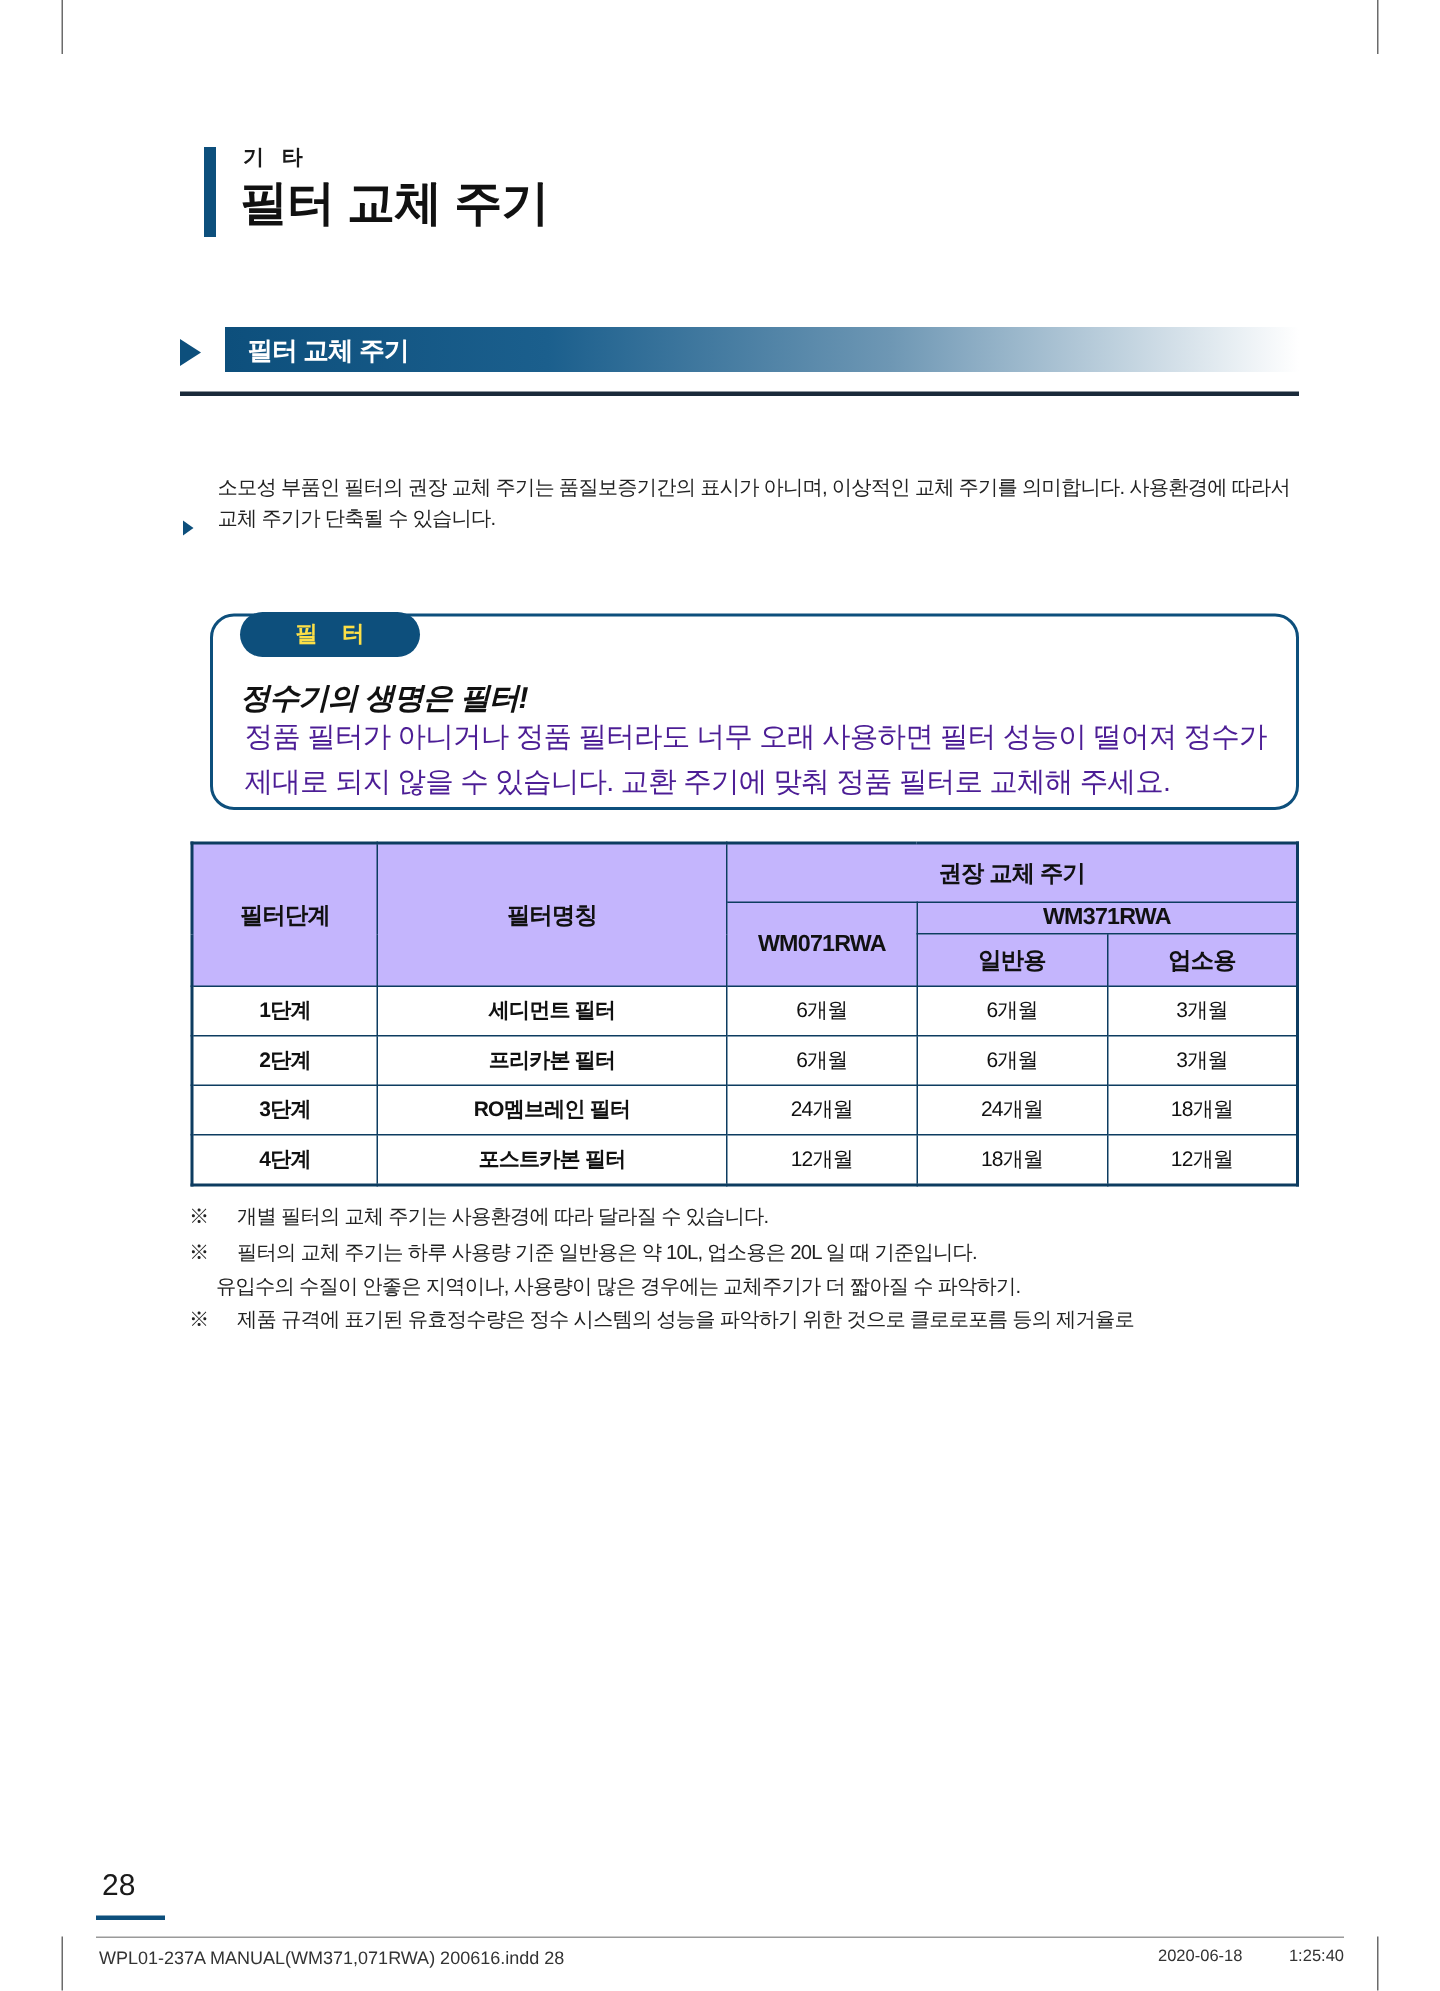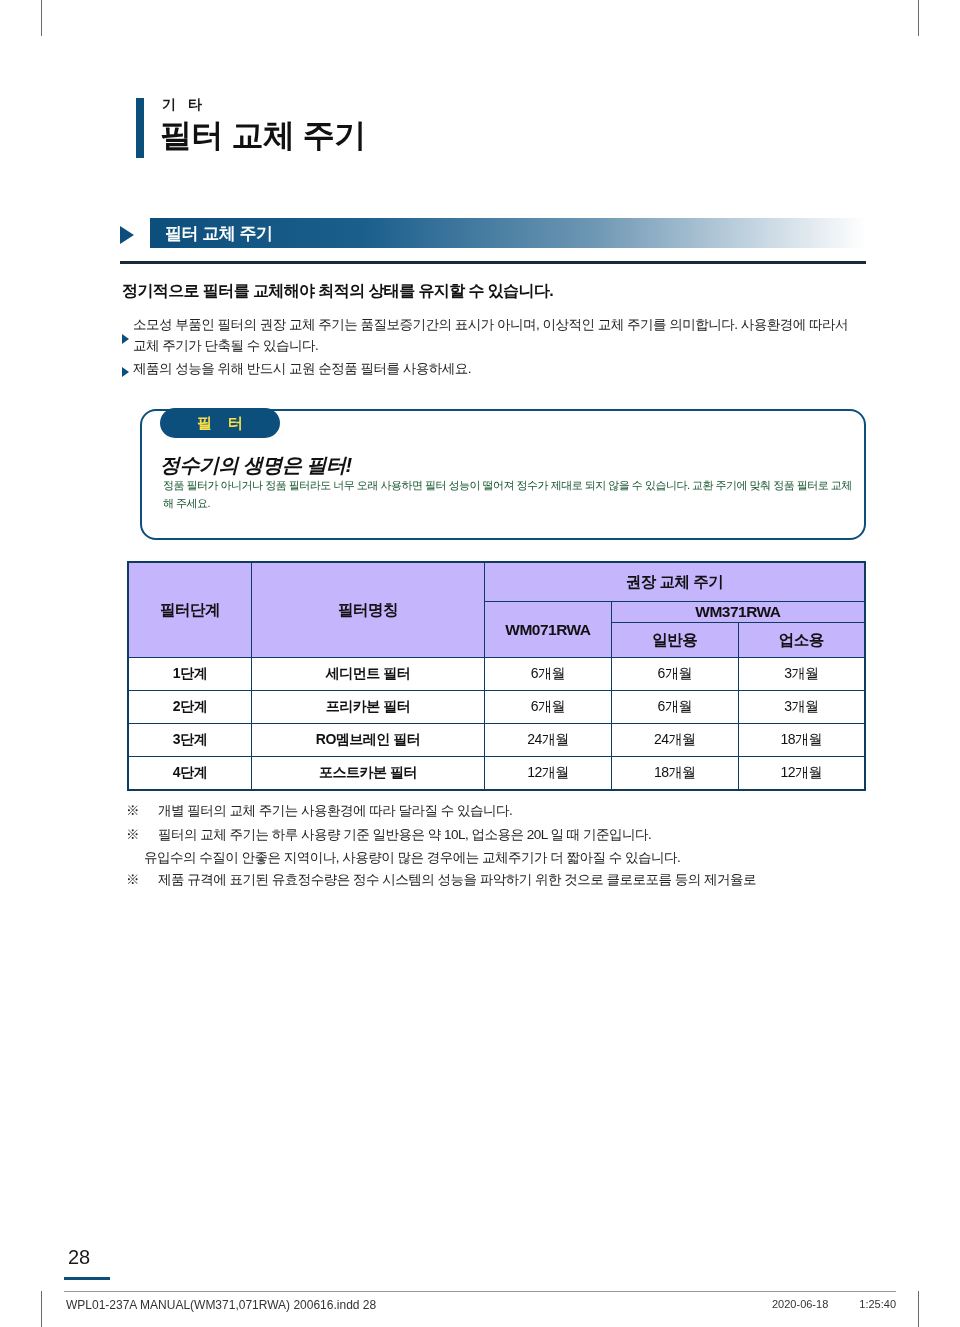--- a/index.html
+++ b/index.html
@@ -122,22 +122,23 @@
     left: 122px;
     top: 315px;
     width: 740px;
     font-size: 13.5px;
     color: #222222;
     letter-spacing: -0.5px;
     line-height: 1.55;
   }
   .bullet {
     display: flex;
-    align-items: center;
+    align-items: flex-end;
     margin-bottom: 2px;
+    gap: 12px;
   }
   .bullet .tri {
     flex: 0 0 auto;
     margin-top: 6px;
     margin-right: 4px;
     width: 0; height: 0;
     border-left: 7px solid #0d4f7c;
     border-top: 5px solid transparent;
     border-bottom: 5px solid transparent;
   }
@@ -180,22 +181,22 @@
     font-weight: bold;
     color: #111111;
     letter-spacing: -0.5px;
     font-style: italic;
   }
   .note-body {
     position: absolute;
     left: 163px;
     top: 477px;
     width: 690px;
-    font-size: 11px;
-    color: #14532d;
+    font-size: 19px;
+    color: #4c1d95;
     line-height: 1.6;
     letter-spacing: -0.5px;
   }
 
   
   .tbl-wrap {
     position: absolute;
     left: 127px;
     top: 561px;
     width: 739px;
@@ -312,30 +313,25 @@
     </div>
   </div>
 
   <div class="section-bar">
     <div class="arrow"></div>
     <div class="grad"></div>
     <div class="label">필터 교체 주기</div>
   </div>
   <div class="section-rule"></div>
 
-  <div class="lead">정기적으로 필터를 교체해야 최적의 상태를 유지할 수 있습니다.</div>
 
   <div class="bullets">
     <div class="bullet">
       <span class="tri"></span>
       <span class="btext">소모성 부품인 필터의 권장 교체 주기는 품질보증기간의 표시가 아니며, 이상적인 교체 주기를 의미합니다. 사용환경에 따라서 교체 주기가 단축될 수 있습니다.</span>
-    </div>
-    <div class="bullet">
-      <span class="tri"></span>
-      <span class="btext">제품의 성능을 위해 반드시 교원 순정품 필터를 사용하세요.</span>
     </div>
   </div>
 
   <div class="note-box"></div>
   <div class="note-pill">필 터</div>
   <div class="note-title">정수기의 생명은 필터!</div>
   <div class="note-body">정품 필터가 아니거나 정품 필터라도 너무 오래 사용하면 필터 성능이 떨어져 정수가 제대로 되지 않을 수 있습니다. 교환 주기에 맞춰 정품 필터로 교체해 주세요.</div>
 
   <div class="tbl-wrap">
     <table class="cycle outer-thick">
@@ -389,21 +385,21 @@
 
   <div class="notes">
     <div class="nrow">
       <span class="mark">※</span>
       <span class="ntext">개별 필터의 교체 주기는 사용환경에 따라 달라질 수 있습니다.</span>
     </div>
     <div class="nrow">
       <span class="mark">※</span>
       <span class="ntext">필터의 교체 주기는 하루 사용량 기준 일반용은 약 10L, 업소용은 20L 일 때 기준입니다.</span>
     </div>
-    <div class="indent">유입수의 수질이 안좋은 지역이나, 사용량이 많은 경우에는 교체주기가 더 짧아질 수 있습니다.</div>
+    <div class="indent">유입수의 수질이 안좋은 지역이나, 사용량이 많은 경우에는 교체주기가 더 짧아질 수 파악하기.</div>
     <div class="nrow">
       <span class="mark">※</span>
       <span class="ntext">제품 규격에 표기된 유효정수량은 정수 시스템의 성능을 파악하기 위한 것으로 클로로포름 등의 제거율로</span>
     </div>
   </div>
 
   <div class="page-num">28</div>
   <div class="page-num-rule"></div>
 
   <div class="footer-rule"></div>

